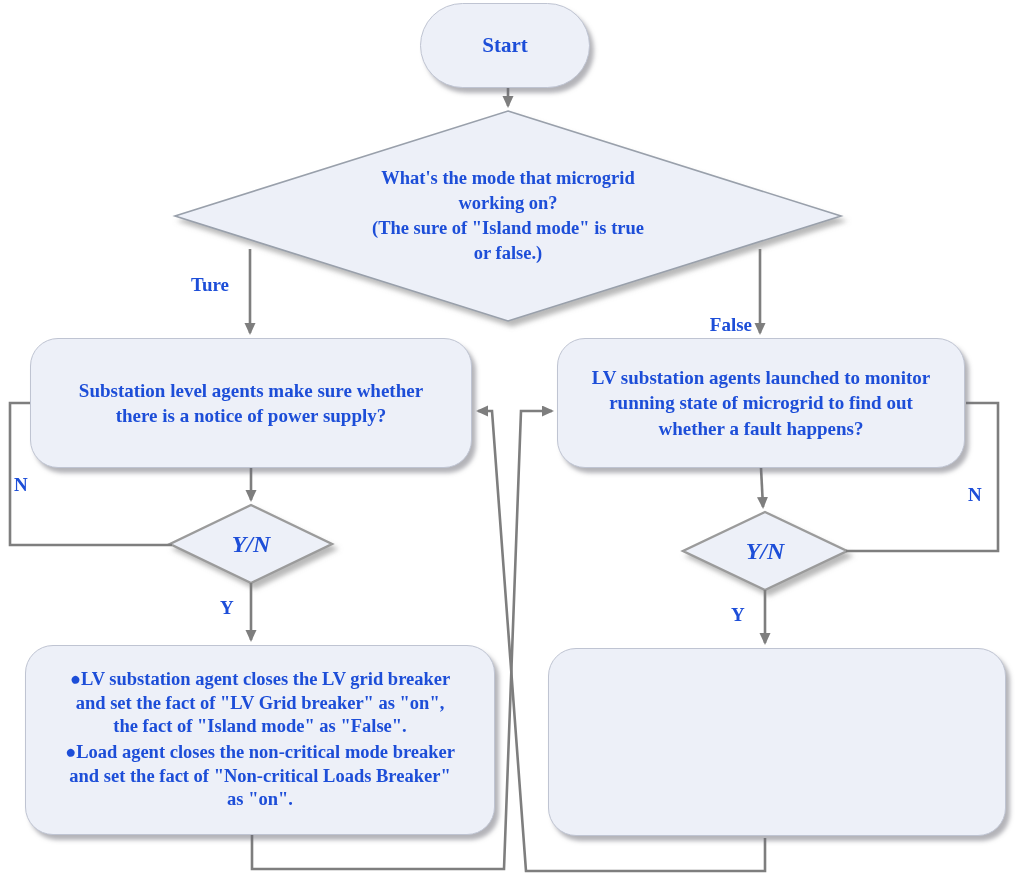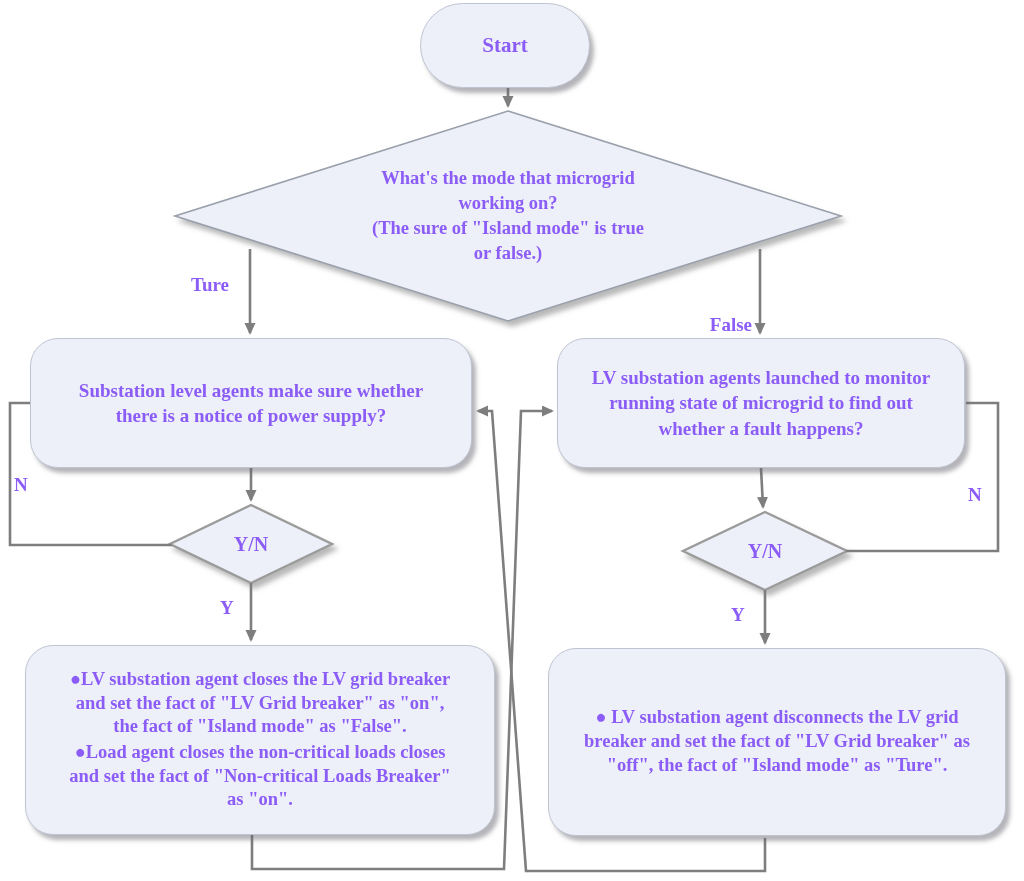--- a/index.html
+++ b/index.html
@@ -1,40 +1,40 @@
 <!DOCTYPE html>
 <html><head>
 <meta charset="utf-8">
 <style>
   html,body{margin:0;padding:0;background:#ffffff;}
   .canvas{
     position:relative;width:1024px;height:881px;background:#ffffff;overflow:hidden;
     font-family:"Liberation Serif","DejaVu Serif",serif;
-    color:#8b5cf6;font-weight:bold;
+    color:#1d4ed8;font-weight:bold;
   }
   .connectors{position:absolute;left:0;top:0;width:1024px;height:881px;z-index:1;}
   .node{
     position:absolute;z-index:2;background:#edf0f8;border:1.5px solid #bfc4d2;
     box-shadow:4px 5px 4px rgba(105,105,115,.5);
     display:flex;align-items:center;justify-content:center;text-align:center;
     box-sizing:border-box;
   }
   .oval{border-radius:44px;font-size:21px;}
   .roundbox{border-radius:28px;font-size:19px;line-height:1.32;white-space:pre-line;}
   .actionbox{
     border-radius:28px;font-size:18.5px;line-height:1.28;
     flex-direction:column;gap:2px;padding:6px 2px;
   }
   .actionbox .bullet-para{white-space:pre-line;width:100%;text-align:center;}
   .dtext{
     position:absolute;z-index:3;display:flex;align-items:center;justify-content:center;
     text-align:center;white-space:pre-line;pointer-events:none;
   }
   .main-dtext{font-size:18.5px;line-height:1.36;}
-  .yn-text{font-size:20px;}
+  .yn-text{font-size:24px;font-style:italic;}
   .elabel{position:absolute;z-index:3;font-size:19px;}
   .r{text-align:right;}
 </style>
 </head>
 <body>
 
 <div class="canvas">
 
   <svg class="connectors" viewBox="0 0 1024 881" xmlns="http://www.w3.org/2000/svg">
     <defs>
@@ -92,23 +92,20 @@
 
   <div class="elabel" style="left:14px;top:474px;">N</div>
   <div class="elabel" style="left:968px;top:484px;">N</div>
   <div class="elabel" style="left:220px;top:597px;">Y</div>
   <div class="elabel" style="left:731px;top:604px;">Y</div>
 
   <div class="node actionbox" style="left:25px;top:645px;width:470px;height:190px;">
     <div class="bullet-para">●LV substation agent closes the LV grid breaker
 and set the fact of "LV Grid breaker" as "on",
 the fact of "Island mode" as "False".</div>
-    <div class="bullet-para">●Load agent closes the non-critical loads closes
+    <div class="bullet-para">●Load agent closes the non-critical mode breaker
 and set the fact of "Non-critical Loads Breaker"
 as "on".</div>
   </div>
   <div class="node actionbox" style="left:548px;top:648px;width:458px;height:188px;">
-    <div class="bullet-para">●  LV substation agent disconnects the LV grid
-breaker and set the fact of "LV Grid breaker" as
-"off", the fact of "Island mode" as "Ture".</div>
   </div>
 
 </div>
 
 </body></html>

